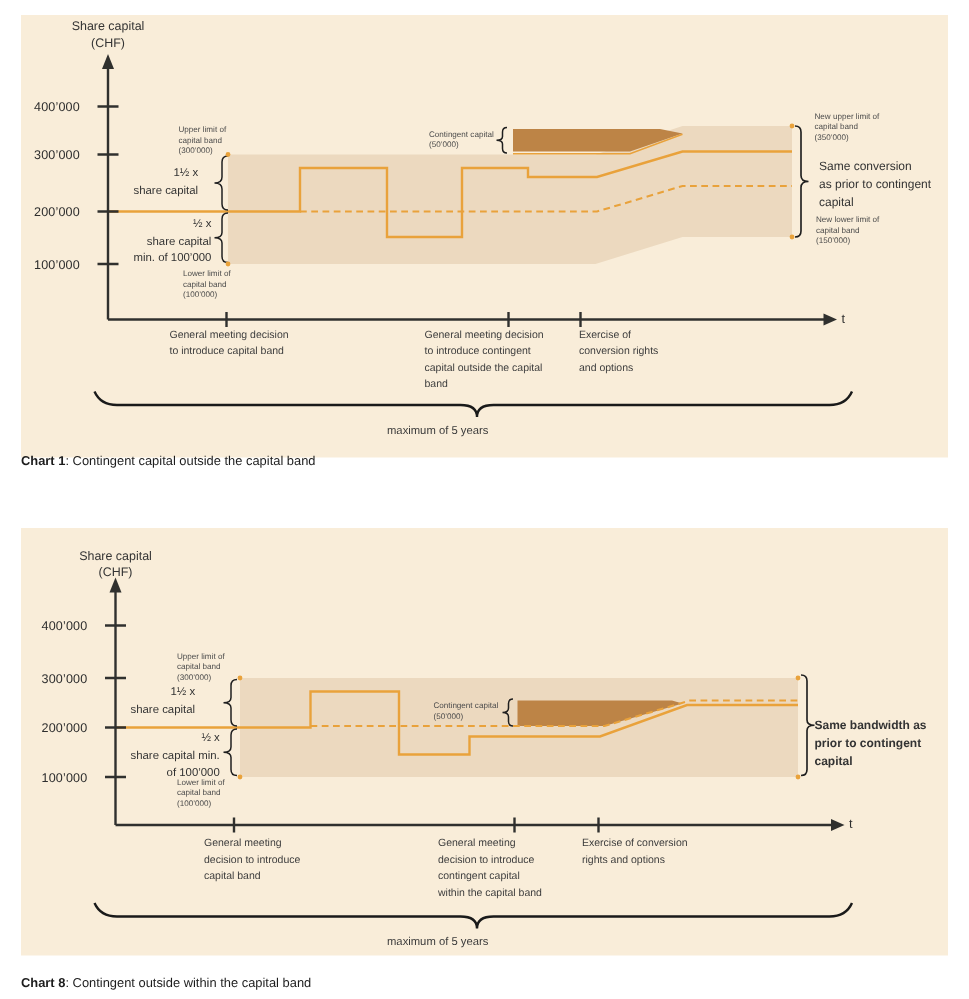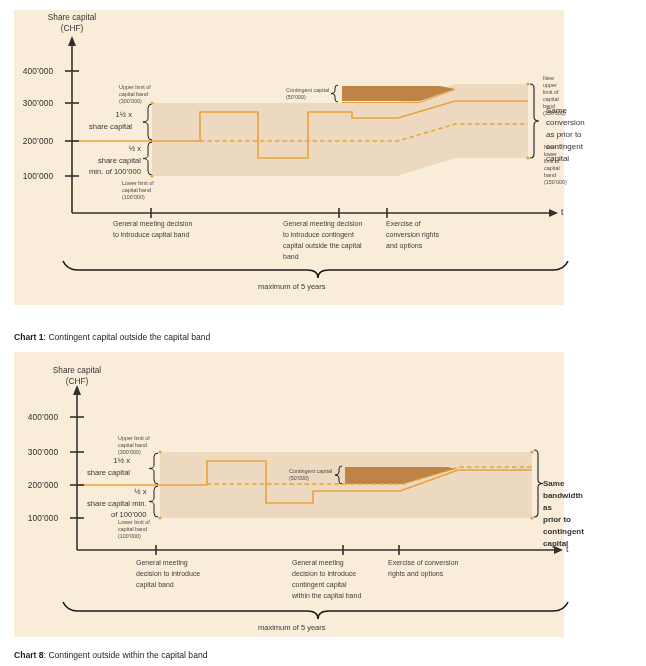--- a/index.html
+++ b/index.html
@@ -3,21 +3,21 @@
 <meta charset="utf-8">
 <style>
   :root{
     --card_bg:#f9edd9; --band:#ecd9bf; --contingent:#bd8446;
     --accent:#e9a23b; --ink:#30302e; --text:#3c3c3c; --page_bg:#ffffff;
   }
   *{margin:0;padding:0;box-sizing:border-box}
   html,body{background:var(--page_bg);}
   body{font-family:"Liberation Sans","DejaVu Sans",sans-serif;color:var(--text);}
   .page{position:relative;width:646px;height:666px;background:var(--page_bg);overflow:hidden;}
-  .card{position:absolute;left:14px;width:550px;background:var(--card_bg);}
+  .card{position:absolute;left:14px;width:618px;background:var(--card_bg);}
   #card1{top:10px;height:295px;}
   #card2{top:352px;height:285px;}
   .card svg{position:absolute;left:0;top:0;}
   .lbl{position:absolute;white-space:pre-line;}
   .axis-title{font-size:8.3px;line-height:11px;text-align:center;color:#343434;width:90px;}
   .ytick{width:44px;text-align:center;font-size:8.4px;color:#2e2e2e;transform:translateY(-50%);letter-spacing:.1px;}
   .note{font-size:5.4px;line-height:7px;color:#4b4b4b;}
   .mid{font-size:7.6px;line-height:11.5px;color:#333;text-align:right;}
   .evt{font-size:7px;line-height:11px;color:#3d3d3d;}
   .side{font-size:8px;line-height:12px;color:#333;}
@@ -115,21 +115,21 @@
 to introduce capital band</div>
     <div class="lbl evt" style="left:269px;top:208px;">General meeting decision
 to introduce contingent
 capital outside the capital
 band</div>
     <div class="lbl evt" style="left:372px;top:208px;">Exercise of
 conversion rights
 and options</div>
     <div class="lbl dur" style="left:244px;top:272px;">maximum of 5 years</div>
   </div>
-  <p class="caption" style="top:332px;"><span class="b">Chart 1</span><span>: Contingent capital outside the capital band</span></p>
+  <p class="caption" style="top:302px;"><span class="b">Chart 1</span><span>: Contingent capital outside the capital band</span></p>
 
   <div class="card" id="card2">
     <svg width="618" height="285" viewBox="0 0 618 285">
 
       <path d="M146,100 H518 V166 H146 Z" fill="var(--band)"></path>
 
       <path d="M331,115 H434 L441,117 L389,132 H331 Z" fill="var(--contingent)"></path>
 
       <path d="M193,132 H389 L446,115 H518" fill="none" stroke="var(--accent)" stroke-width="1.4" stroke-dasharray="4.5 3"></path>
 

